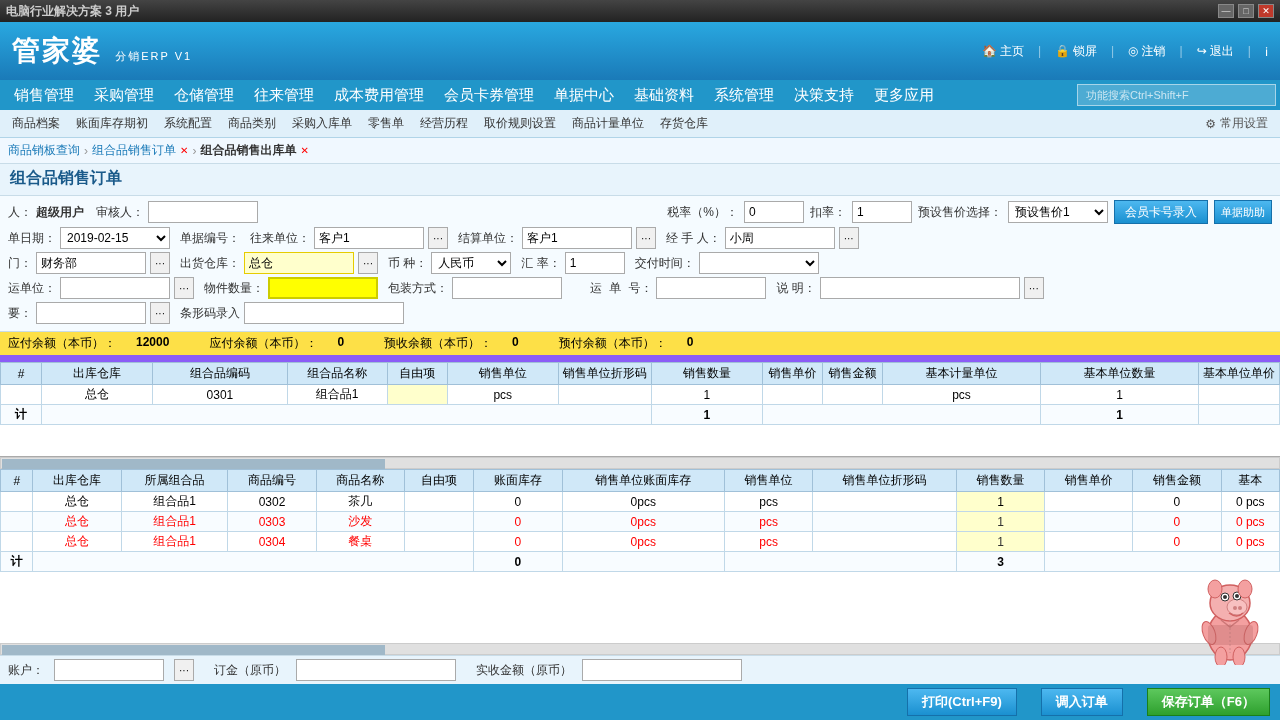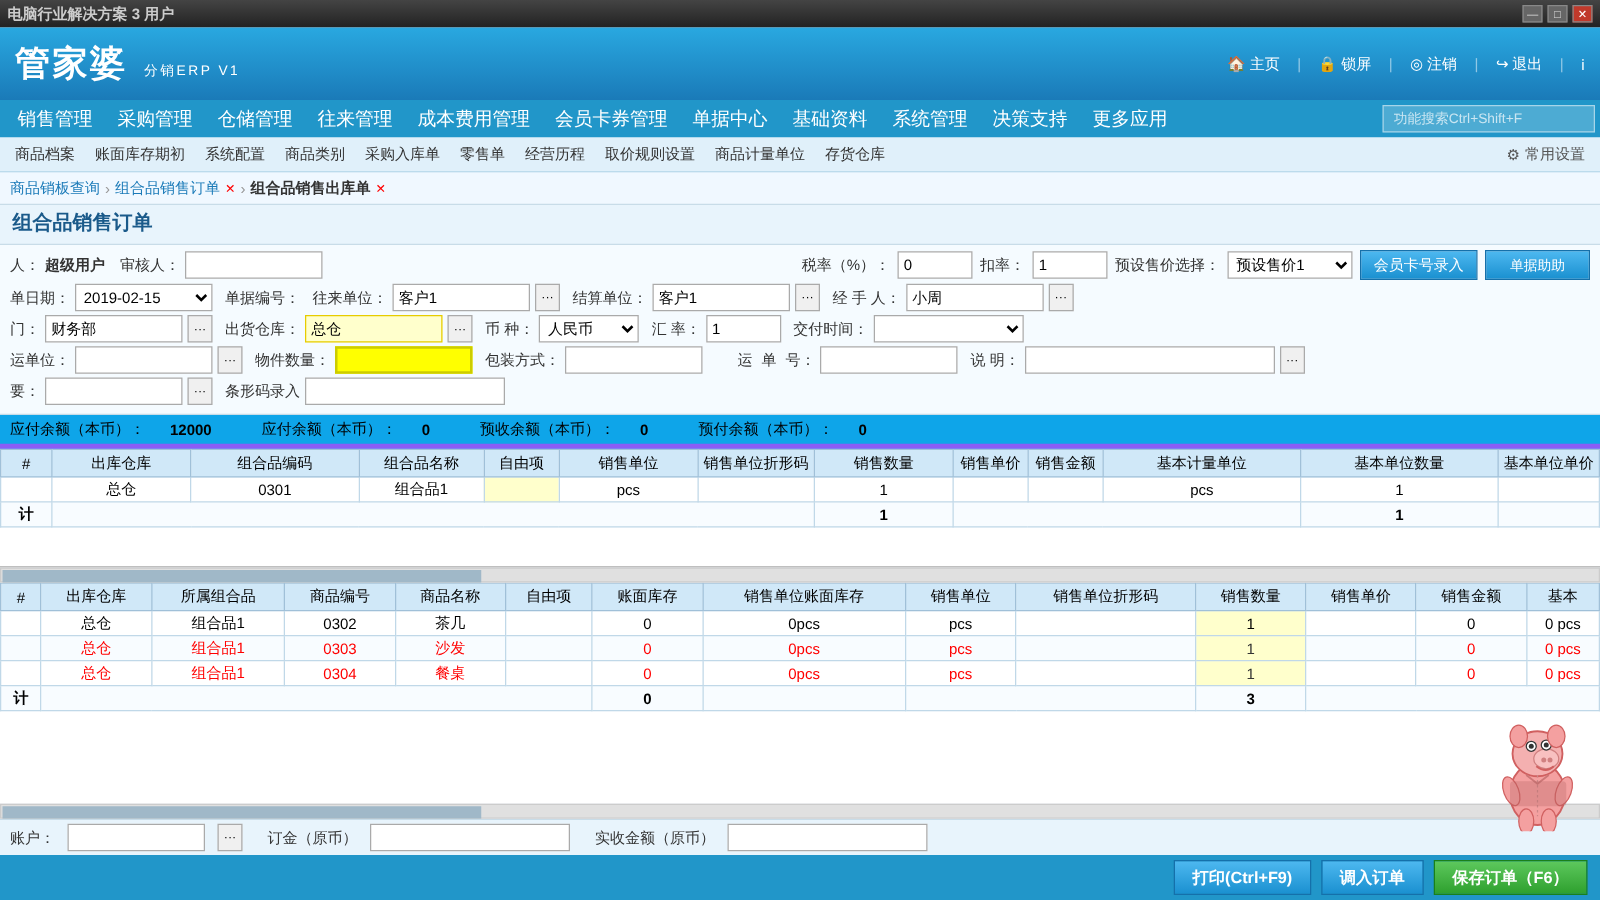--- a/index.html
+++ b/index.html
@@ -45,45 +45,45 @@
     .form-label { color: #333; white-space: nowrap; min-width: fit-content; }
     .form-input { border: 1px solid #aaa; background: white; height: 22px; padding: 0 4px; font-size: 12px; }
     .form-input-sm { width: 60px; }
     .form-input-md { width: 110px; }
     .form-input-lg { width: 160px; }
     .form-input-xl { width: 200px; }
     .form-input-yellow { background: #ffffcc !important; border: 1px solid #e6cc00 !important; }
     .form-select { border: 1px solid #aaa; background: white; height: 22px; padding: 0 2px; font-size: 12px; }
     .btn-dots { border: 1px solid #aaa; background: #f0f0f0; width: 20px; height: 22px; cursor: pointer; display: flex; align-items: center; justify-content: center; font-size: 10px; }
     .btn-action { background: linear-gradient(to bottom, #4db8f0, #1a90d0); color: white; border: 1px solid #1570aa; padding: 2px 10px; height: 24px; cursor: pointer; font-size: 12px; white-space: nowrap; }
-    .btn-action-sm { padding: 2px 19px; font-size: 11px; }
-
-    
-    #balance-row { background: #0ea5e9; padding: 3px 8px; display: flex; align-items: center; gap: 20px; font-size: 12px; border-bottom: 4px solid #8b5cf6; }
+    .btn-action-sm { padding: 2px 6px; font-size: 11px; }
+
+    
+    #balance-row { background: #fde047; padding: 3px 8px; display: flex; align-items: flex-start; gap: 20px; font-size: 12px; border-bottom: 7px solid #8b5cf6; }
 
     
     #upper-table-container { height: 90px; overflow-x: auto; background: white; border-bottom: 2px solid #aaa; }
     .data-table { width: 100%; border-collapse: collapse; font-size: 11px; }
     .data-table th { background: #d0e8f8; border: 1px solid #a0c0d8; padding: 2px 4px; text-align: center; white-space: nowrap; font-weight: normal; }
     .data-table td { border: 1px solid #c0d8e8; padding: 1px 4px; text-align: center; white-space: nowrap; background: white; }
     .data-table tr:nth-child(even) td { background: #f8fcff; }
     .data-table td.yellow-cell { background: #ffffcc; }
     .data-table .sum-row td { background: #e8f0f8; font-weight: bold; }
 
     
     #lower-table-container { flex: 1; overflow-x: auto; background: white; }
 
     
     #table-scroll-upper { height: 12px; background: #e0e0e0; border: 1px solid #ccc; margin: 0; position: relative; cursor: pointer; }
     #table-scroll-lower { height: 12px; background: #e0e0e0; border: 1px solid #ccc; margin: 0; position: relative; cursor: pointer; }
     .scroll-thumb { height: 10px; background: #a0b8c8; position: absolute; top: 1px; left: 1px; width: 30%; cursor: pointer; }
 
     
     #bottom-form { background: #e8f4fc; padding: 3px 8px; display: flex; align-items: center; gap: 10px; border-top: 1px solid #c8dce8; }
-    #action-buttons { background: #2196c9; padding: 4px 10px; display: flex; align-items: center; justify-content: flex-end; gap: 8px; }
+    #action-buttons { background: #2196c9; padding: 4px 10px; display: flex; align-items: center; justify-content: flex-end; gap: 24px; }
     .btn-main { background: linear-gradient(to bottom, #4db8f0, #1a90d0); color: white; border: 1px solid #1570aa; padding: 4px 14px; height: 28px; cursor: pointer; font-size: 13px; font-weight: bold; white-space: nowrap; }
     .btn-green { background: linear-gradient(to bottom, #5dc85d, #2ea02e); color: white; border: 1px solid #1a801a; }
 
     
     #mascot { position: absolute; right: 10px; bottom: 60px; width: 80px; height: 100px; z-index: 100; }
 
     
     .highlight-yellow { background: #ffff00 !important; }
     
     
@@ -125,21 +125,21 @@
   <div class="nav-item">采购管理</div>
   <div class="nav-item">仓储管理</div>
   <div class="nav-item">往来管理</div>
   <div class="nav-item">成本费用管理</div>
   <div class="nav-item">会员卡券管理</div>
   <div class="nav-item">单据中心</div>
   <div class="nav-item">基础资料</div>
   <div class="nav-item">系统管理</div>
   <div class="nav-item">决策支持</div>
   <div class="nav-item">更多应用</div>
-  <input class="search-box" id="search-box" type="text" style="margin-left: auto; background: rgba(255, 255, 255, 0.2); border: 1px solid rgba(255, 255, 255, 0.5); color: white; padding: 2px 8px; font-size: 11px; width: 170px; height: 22px;" placeholder="功能搜索Ctrl+Shift+F">
+  <input class="search-box" id="search-box" type="text" style="margin-left: auto; background: rgba(255, 255, 255, 0.2); border: 1px solid rgba(255, 255, 255, 0.5); color: white; padding: 2px 8px; font-size: 11px; width: 199px; height: 22px;" placeholder="功能搜索Ctrl+Shift+F">
 </div>
 
 <div id="sub-nav">
   <div class="sub-item">商品档案</div>
   <div class="sub-item">账面库存期初</div>
   <div class="sub-item">系统配置</div>
   <div class="sub-item">商品类别</div>
   <div class="sub-item">采购入库单</div>
   <div class="sub-item">零售单</div>
   <div class="sub-item">经营历程</div>

